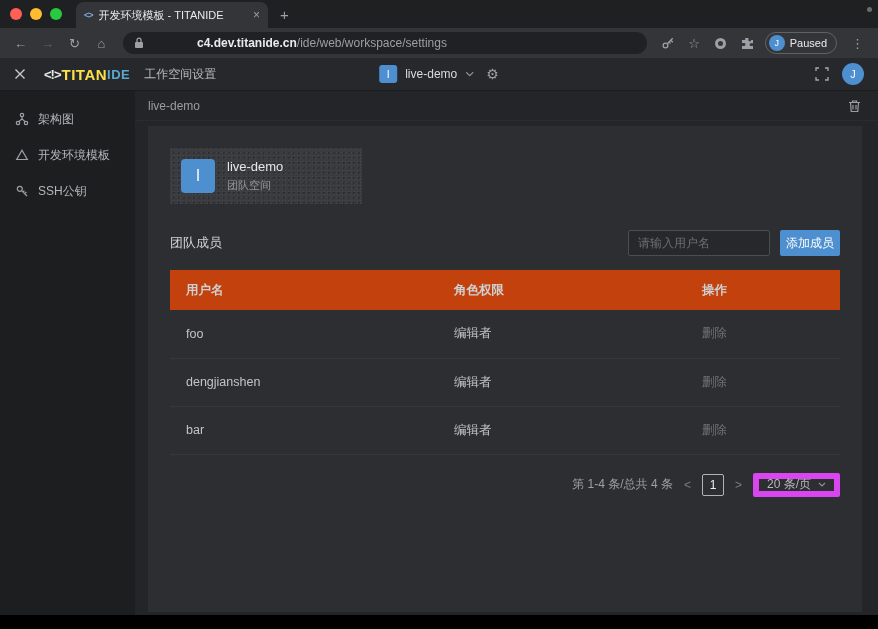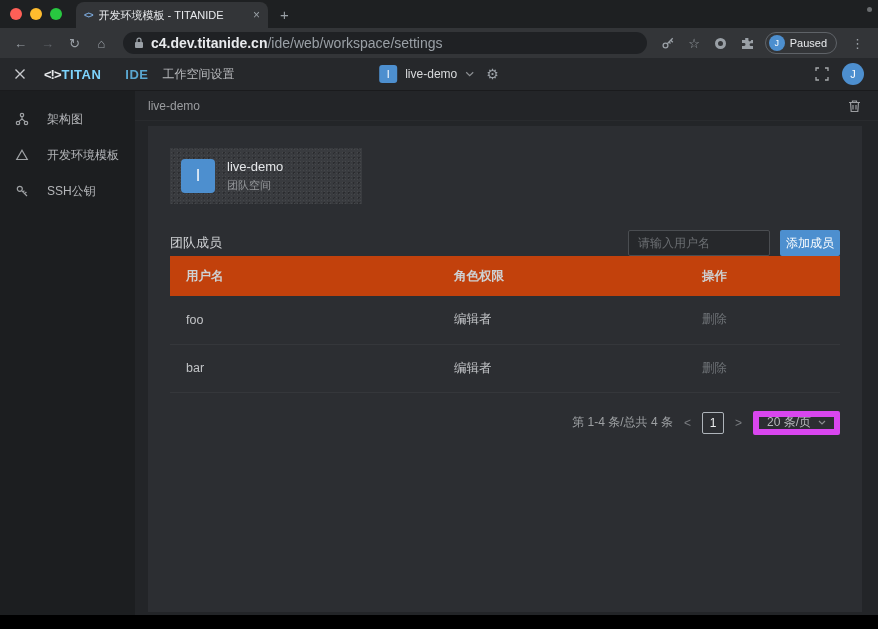--- a/index.html
+++ b/index.html
@@ -17,59 +17,59 @@
   .tab-title { color:#e8eaed; font-size:11px; white-space:nowrap; overflow:hidden; flex:1; }
   .tab-close { color:#9aa0a6; font-size:12px; line-height:1; }
   .newtab { color:#9aa0a6; font-size:15px; padding:0 12px; height:28px; display:flex; align-items:center; }
   .top-dot { position:absolute; right:6px; top:7px; width:5px; height:5px; border-radius:50%; background:#6a6d70; }
 
   
   .toolbar { height:30px; background:#333538; display:flex; align-items:center; padding:0 8px; gap:2px; flex:0 0 auto; }
   .navbtn { color:#9aa0a6; font-size:13px; width:25px; text-align:center; line-height:1; }
   .navbtn.dim { color:#5f6368; }
   .omnibox { flex:1; height:22px; background:#1f2124; border-radius:11px; display:flex; align-items:center; padding:0 11px; gap:7px; margin:0 7px; }
-  .url { color:#9aa0a6; font-size:14px; white-space:nowrap; overflow:hidden; }
+  .url { color:#9aa0a6; font-size:12px; white-space:nowrap; overflow:hidden;margin-left:46px; }
   .url b { color:#e8eaed; font-weight:bold; }
   .tool-ico { display:flex; align-items:center; justify-content:center; width:24px; }
   .ext-donut { width:11px; height:11px; border-radius:50%; border:3px solid #9aa0a6; }
   .profile-pill { border:1px solid #5f6368; border-radius:12px; height:22px; display:flex; align-items:center; gap:5px; padding:0 9px 0 3px; color:#e8eaed; font-size:11px; margin:0 6px 0 4px; white-space:nowrap; }
   .pill-avatar { width:16px; height:16px; border-radius:50%; background:#4d8fcf; color:#fff; font-size:9px; display:flex; align-items:center; justify-content:center; }
 
   
   .appbar { height:33px; background:#26282b; display:flex; align-items:center; padding:0 14px; position:relative; border-bottom:1px solid #1a1b1d; flex:0 0 auto; }
   .close-x { display:flex; margin-right:18px; }
   .logo { display:flex; align-items:center; }
   .logo-glyph { color:#e8eaed; font-weight:bold; font-size:13px; letter-spacing:-1px; margin-right:1px; }
-  .brand-main { color:#7dd3fc; font-weight:bold; font-size:13px; letter-spacing:.5px; }
-  .brand-sub { color:#5aa7d0; font-weight:bold; font-size:13px; letter-spacing:.5px;padding-left:24px; }
+  .brand-main { color:#fde047; font-weight:bold; font-size:15px; letter-spacing:.5px; }
+  .brand-sub { color:#5aa7d0; font-weight:bold; font-size:13px; letter-spacing:.5px; }
   .app-title { color:#b9bbbe; font-size:12px; margin-left:14px; }
   .ws-switch { position:absolute; left:50%; transform:translateX(-50%); display:flex; align-items:center; gap:8px; }
   .ws-badge { background:#4d8fcf; color:#fff; display:flex; align-items:center; justify-content:center; }
   .ws-badge.sm { width:18px; height:18px; border-radius:3px; font-size:11px; }
   .ws-name { color:#d8dadc; font-size:12px; }
   .gear { color:#9aa0a6; font-size:14px; line-height:1; margin-left:4px; }
   .appbar-right { margin-left:auto; display:flex; align-items:center; gap:13px; }
   .avatar { width:22px; height:22px; border-radius:50%; background:#4d8fcf; color:#fff; font-size:11px; display:flex; align-items:center; justify-content:center; }
 
   
   .app-body { flex:1 1 auto; display:flex; min-height:0; }
   .sidebar { width:135px; background:#1c1e20; padding-top:10px; flex:0 0 auto; }
-  .side-item { height:36px; display:flex; align-items:center; gap:18px; padding:0 15px; color:#b4b6b9; font-size:12px; white-space:nowrap; }
+  .side-item { height:36px; display:flex; align-items:center; gap:9px; padding:0 15px; color:#b4b6b9; font-size:12px; white-space:nowrap; }
   .main { flex:1; background:#232528; display:flex; flex-direction:column; min-width:0; }
   .main-topbar { height:30px; display:flex; align-items:center; justify-content:space-between; padding:0 17px 0 13px; color:#9b9da0; font-size:12px; border-bottom:1px solid rgba(255,255,255,0.03); flex:0 0 auto; }
   .card { flex:1; margin:5px 16px 3px 13px; background:#2c2e32; padding:22px; min-height:0; }
 
   .ws-tile { width:192px; height:56px; background-color:#393b3f; display:flex; align-items:center; gap:12px; padding:0 11px; margin-bottom:26px;
     background-image: radial-gradient(rgba(255,255,255,0.06) 1px, transparent 1px), radial-gradient(rgba(0,0,0,0.25) 1px, transparent 1px);
     background-size:3px 3px, 5px 5px; background-position:0 0, 1px 2px; }
   .ws-badge.lg { width:34px; height:34px; border-radius:4px; font-size:16px; flex:0 0 auto; }
   .ws-title { color:#e4e6e8; font-size:13px; }
   .ws-sub { color:#96999c; font-size:11px; margin-top:4px; }
 
-  .members-bar { display:flex; align-items:center; justify-content:space-between; }
+  .members-bar { display:flex; align-items:center; justify-content:space-between; margin-bottom:14px; }
   .section-title { color:#d2d4d6; font-size:13px; }
   .members-right { display:flex; gap:10px; align-items:flex-end; }
   .user-input { width:142px; height:26px; background:#26282b; border:1px solid #4a4d51; border-radius:2px; color:#d0d2d4; font-size:12px; padding:0 9px; font-family:inherit; outline:none; }
   .user-input::placeholder { color:#6b6e72; }
   .btn-primary { height:26px; background:#4d8fcf; color:#fff; border:none; font-size:12px; padding:0 6px; border-radius:2px; font-family:inherit; cursor:pointer; }
 
   table { width:100%; border-collapse:collapse; table-layout:fixed; }
   thead th { background:#c2410c; height:40px; text-align:left; color:#ced1d3; font-size:12.5px; font-weight:bold; padding:0 16px; }
   tbody td { height:48px; color:#c2c4c7; font-size:12.5px; padding:0 16px; border-bottom:1px solid #35373b; }
   td.action { color:#6d7175; }
@@ -230,20 +230,25 @@
           <thead>
             <tr>
               <th>用户名</th>
               <th>角色权限</th>
               <th>操作</th>
             </tr>
           </thead>
           <tbody>
             <tr>
               <td>foo</td>
+              <td>编辑者</td>
+              <td class="action">删除</td>
+            </tr>
+            <tr>
+              <td>dengjianshen</td>
               <td>编辑者</td>
               <td class="action">删除</td>
             </tr>
             <tr>
               <td>bar</td>
               <td>编辑者</td>
               <td class="action">删除</td>
             </tr>
           </tbody>
         </table>

